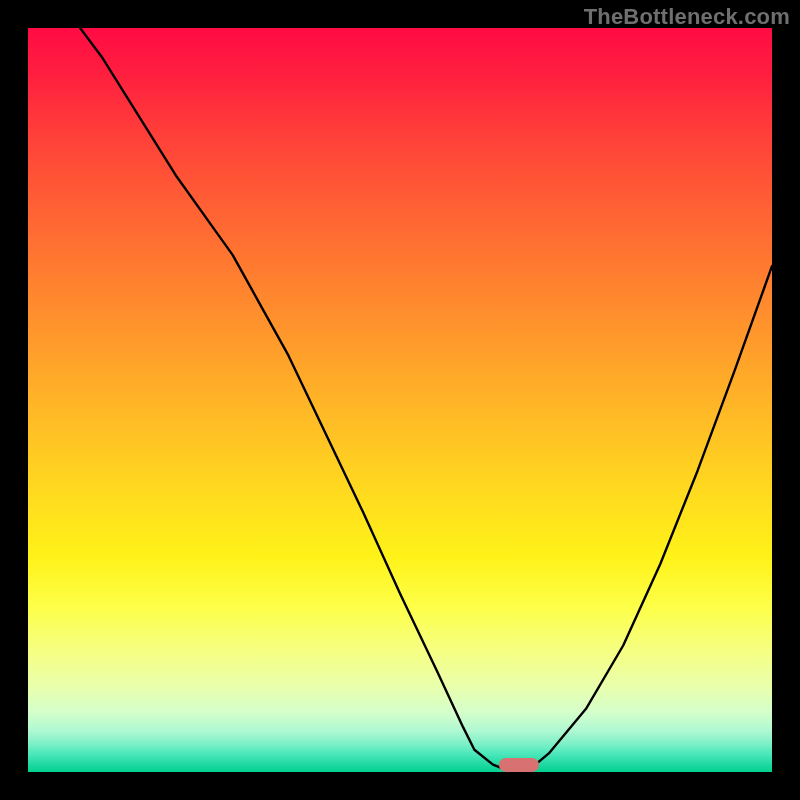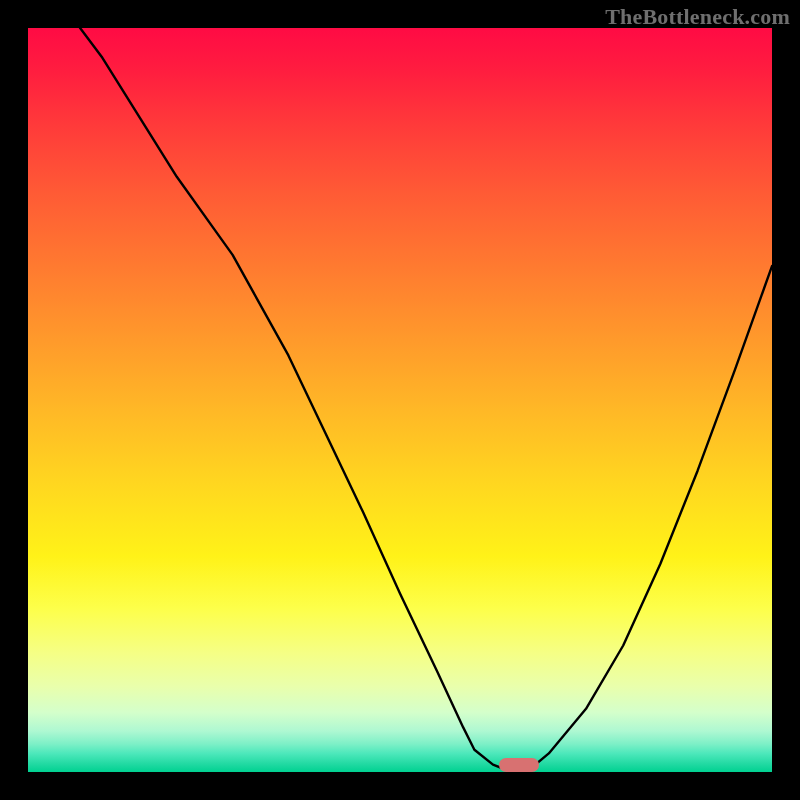--- a/index.html
+++ b/index.html
@@ -44,21 +44,21 @@
       #7ef0c7 96.2%,
       #4de8bb 97.5%,
       #1fd9a1 99%,
       #00d191 100%
     );
   }
   .watermark {
     position: absolute;
     top: 4px;
     right: 10px;
-    font-family: Liberation Serif, serif;
+    font-family: Liberation Sans, sans-serif;
     font-weight: 600;
     font-size: 22px;
     color: #6f6f6f;
     letter-spacing: 0.2px;
   }
   .curve-svg {
     position: absolute;
     left: 0;
     top: 0;
     width: 744px;

